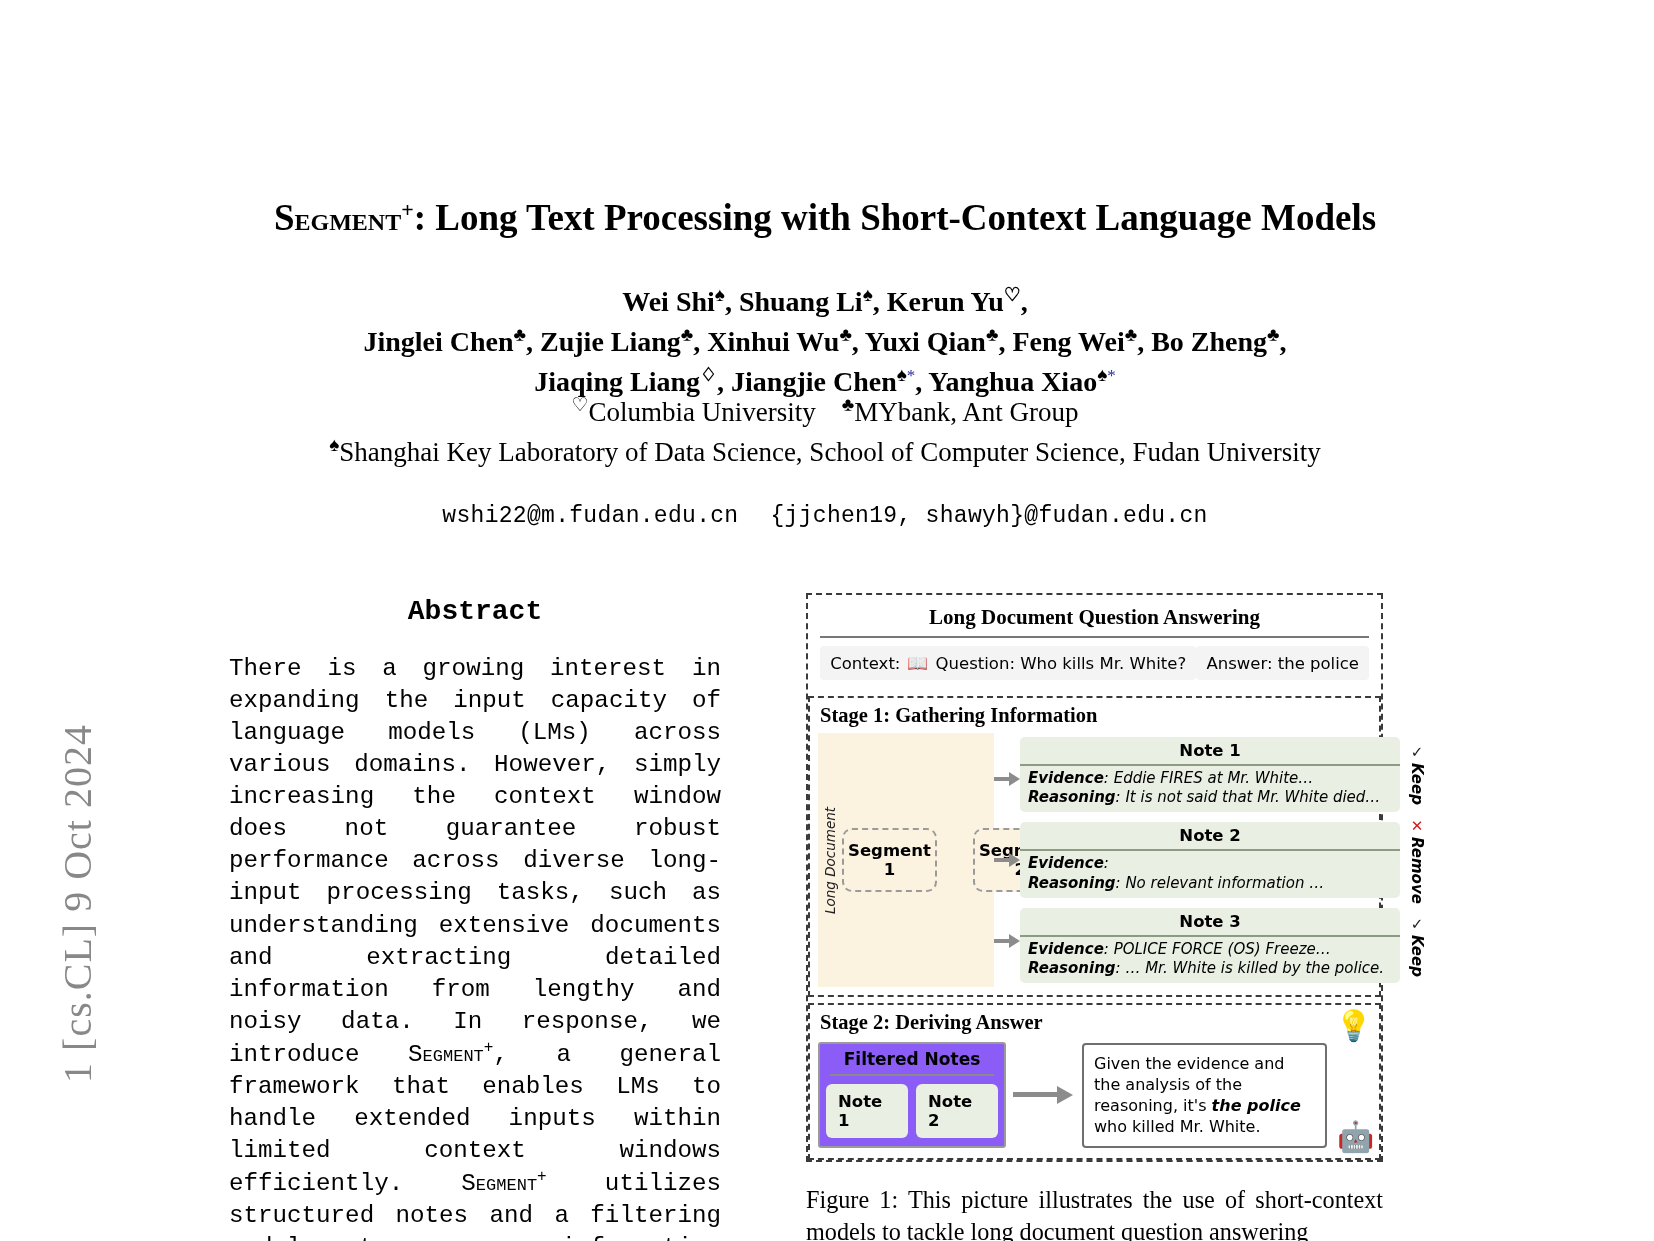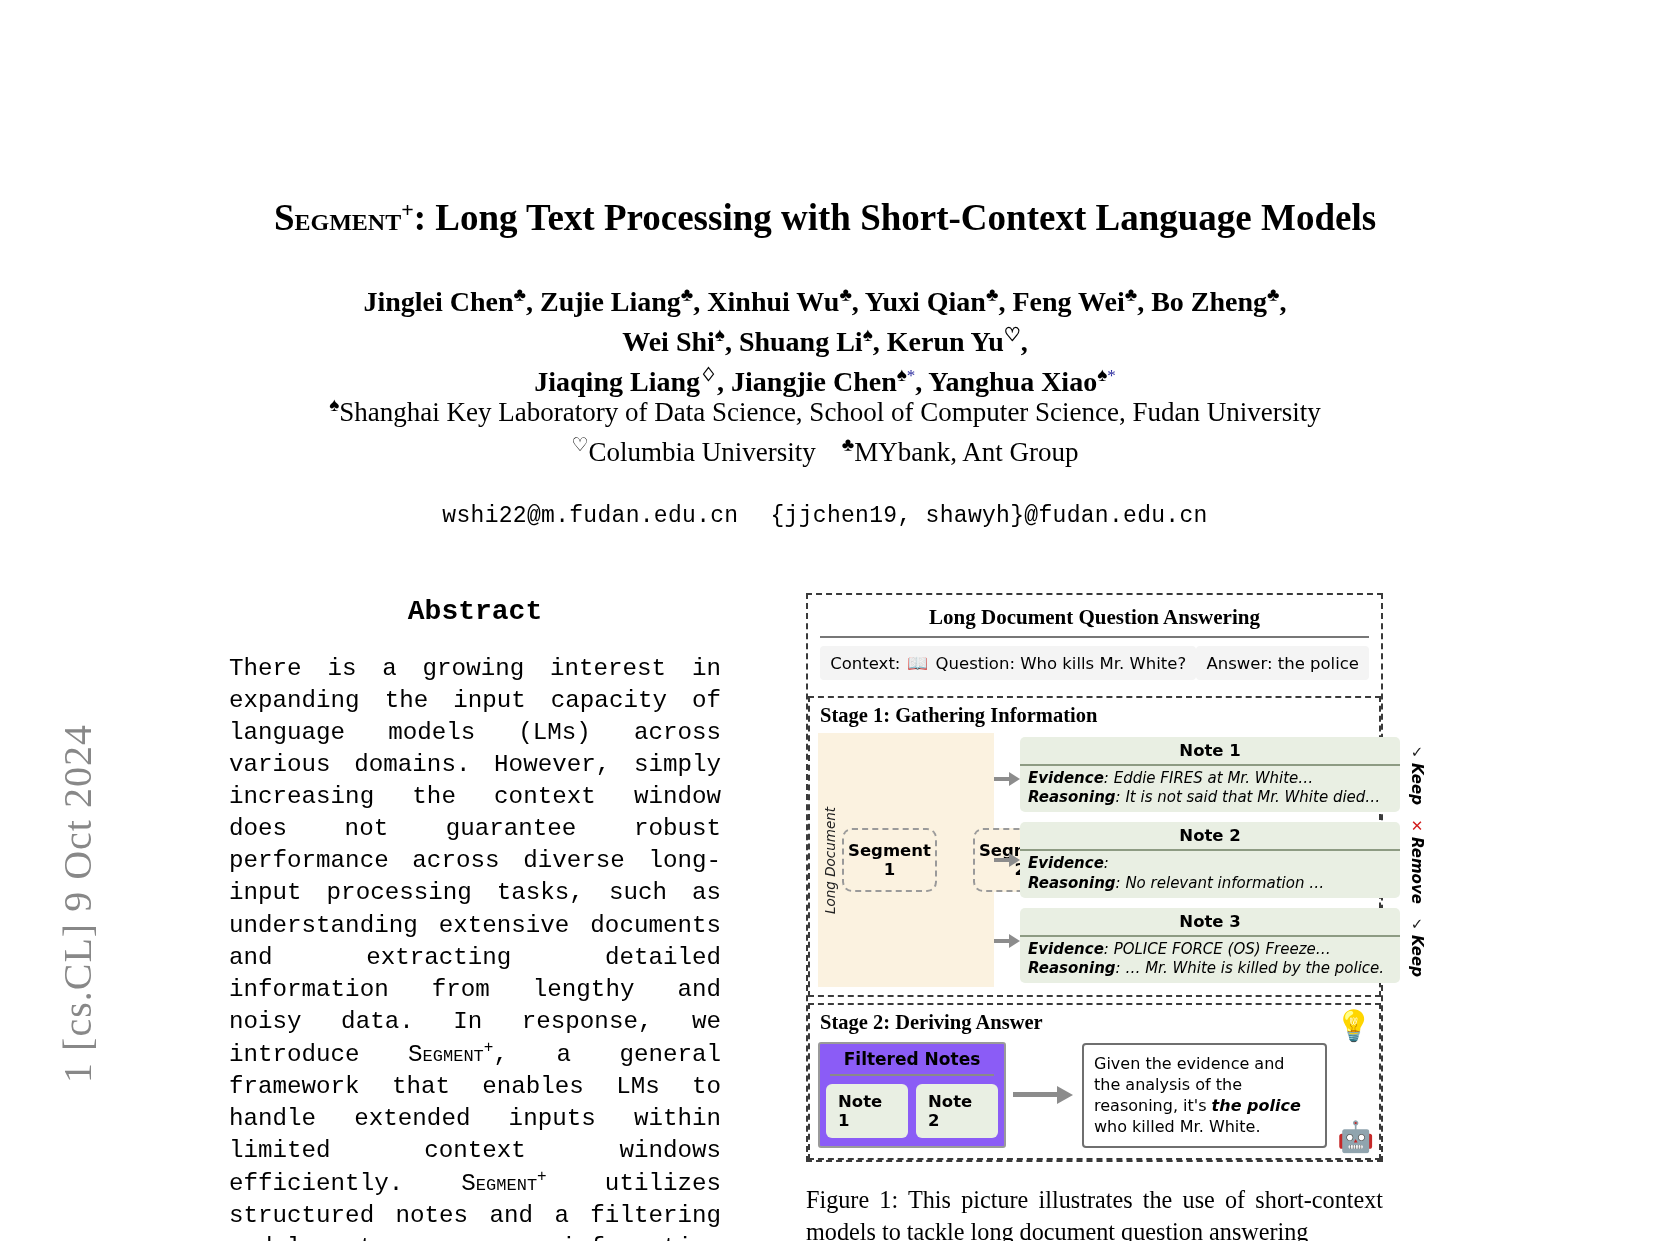--- a/index.html
+++ b/index.html
@@ -420,42 +420,42 @@
 <div id="arxiv-stamp">1 [cs.CL]  9 Oct 2024</div>
 
 <div id="title-block">
   <div id="paper-title">
     <span class="smallcaps-first">S</span><span class="smallcaps-rest">EGMENT</span><span class="sup-plus">+</span><span>: Long Text Processing with Short-Context Language Models</span>
   </div>
 </div>
 
 <div id="authors-block">
   <div>
+    <span>Wei Shi</span><span class="mark">♠</span>,
+    <span>Shuang Li</span><span class="mark">♠</span>,
+    <span>Kerun Yu</span><span class="mark">♡</span>,
+  </div>
+  <div>
     <span>Jinglei Chen</span><span class="mark">♣</span>,
     <span>Zujie Liang</span><span class="mark">♣</span>,
     <span>Xinhui Wu</span><span class="mark">♣</span>,
     <span>Yuxi Qian</span><span class="mark">♣</span>,
     <span>Feng Wei</span><span class="mark">♣</span>,
     <span>Bo Zheng</span><span class="mark">♣</span>,
   </div>
   <div>
-    <span>Wei Shi</span><span class="mark">♠</span>,
-    <span>Shuang Li</span><span class="mark">♠</span>,
-    <span>Kerun Yu</span><span class="mark">♡</span>,
-  </div>
-  <div>
     <span>Jiaqing Liang</span><span class="mark">♢</span>,
     <span>Jiangjie Chen</span><span class="mark">♠</span><span class="mark-star">*</span>,
     <span>Yanghua Xiao</span><span class="mark">♠</span><span class="mark-star">*</span>
   </div>
 </div>
 
 <div id="affiliations-block">
+  <div><span class="aff-mark">♡</span><span>Columbia University</span><span class="aff-gap"></span><span class="aff-mark">♣</span><span>MYbank, Ant Group</span></div>
   <div><span class="aff-mark">♠</span><span>Shanghai Key Laboratory of Data Science, School of Computer Science, Fudan University</span></div>
-  <div><span class="aff-mark">♡</span><span>Columbia University</span><span class="aff-gap"></span><span class="aff-mark">♣</span><span>MYbank, Ant Group</span></div>
 </div>
 
 <div id="emails-block">
   <span>wshi22@m.fudan.edu.cn</span><span class="email-gap"></span><span>{jjchen19, shawyh}@fudan.edu.cn</span>
 </div>
 
 <div id="abstract-col">
   <div id="abstract-heading">Abstract</div>
   <div id="abstract-text"><span>There is a growing interest in expanding the input capacity of language models (LMs) across various domains.  However, simply increasing the context window does not guarantee robust performance across diverse long-input processing tasks, such as understanding extensive documents and extracting detailed information from lengthy and noisy data. In response, we introduce </span><span class="sc">Segment</span><span class="sc-plus">+</span><span>, a general framework that enables LMs to handle extended inputs within limited context windows efficiently. </span><span class="sc">Segment</span><span class="sc-plus">+</span><span> utilizes structured notes and a filtering module to manage information flow, resulting in a system that is both controllable and interpretable. Our extensive experiments across various model sizes, focusing on long-document question answering and Needle in a</span></div>
 </div>

